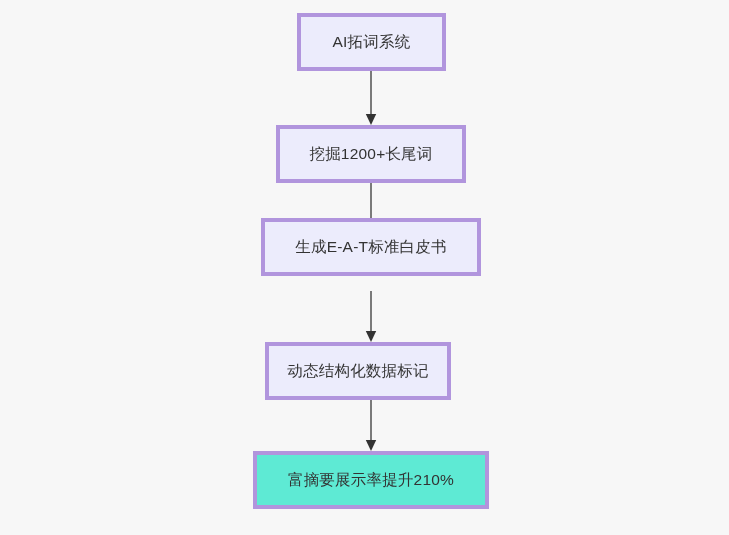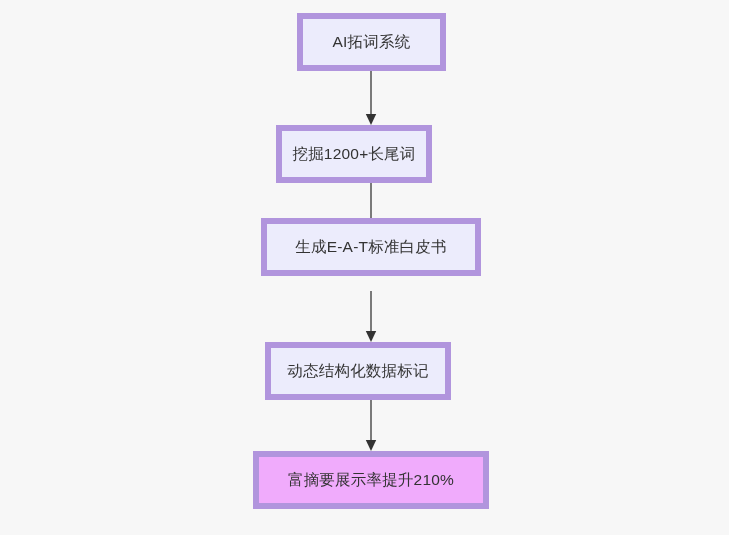--- a/index.html
+++ b/index.html
@@ -16,21 +16,21 @@
   #flowchart-canvas {
     position: relative;
     width: 729px;
     height: 535px;
     background: #f7f7f7;
   }
   .flow-node {
     position: absolute;
     box-sizing: border-box;
     background: #ececfc;
-    border: 6px solid #14b8a6;
+    border: 4px solid #14b8a6;
     border-radius: 0;
     height: 58px;
     display: flex;
     align-items: center;
     justify-content: center;
     color: #333333;
     font-size: 15.5px;
     line-height: 1;
     letter-spacing: 0.2px;
     white-space: nowrap;
@@ -80,29 +80,29 @@
     <svg width="14" height="51" viewBox="0 0 14 51" xmlns="http://www.w3.org/2000/svg">
       <line x1="7" y1="0" x2="7" y2="43" stroke="#7a7a7a" stroke-width="2"></line>
       <polygon points="7,51 1.8,40 12.2,40" fill="#333333"></polygon>
     </svg>
   </div>
 
   <div class="flow-node" id="node-1" style="left: 297px; top: 13px; width: 149px; background: rgb(236, 236, 252); border-color: rgb(177, 149, 221); color: rgb(51, 51, 51);">
     <span class="node-label">AI拓词系统</span>
   </div>
 
-  <div class="flow-node" id="node-2" style="left: 276px; top: 125px; width: 156px; background: rgb(236, 236, 252); border-color: rgb(177, 149, 221); color: rgb(51, 51, 51);">
+  <div class="flow-node" id="node-2" style="left: 276px; top: 125px; width: 190px; background: rgb(236, 236, 252); border-color: rgb(177, 149, 221); color: rgb(51, 51, 51);">
     <span class="node-label">挖掘1200+长尾词</span>
   </div>
 
   <div class="flow-node" id="node-3" style="left: 261px; top: 218px; width: 220px; background: rgb(236, 236, 252); border-color: rgb(177, 149, 221); color: rgb(51, 51, 51);">
     <span class="node-label">生成E-A-T标准白皮书</span>
   </div>
 
   <div class="flow-node" id="node-4" style="left: 265px; top: 342px; width: 186px; background: rgb(236, 236, 252); border-color: rgb(177, 149, 221); color: rgb(51, 51, 51);">
     <span class="node-label">动态结构化数据标记</span>
   </div>
 
-  <div class="flow-node" id="node-5" style="left: 253px; top: 451px; width: 236px; background: #f0abfc; border-color: rgb(177, 149, 221); color: rgb(51, 51, 51);">
+  <div class="flow-node" id="node-5" style="left: 253px; top: 451px; width: 236px; background: #5eead4; border-color: rgb(177, 149, 221); color: rgb(51, 51, 51);">
     <span class="node-label">富摘要展示率提升210%</span>
   </div>
 
 </div>
 
 </body></html>

